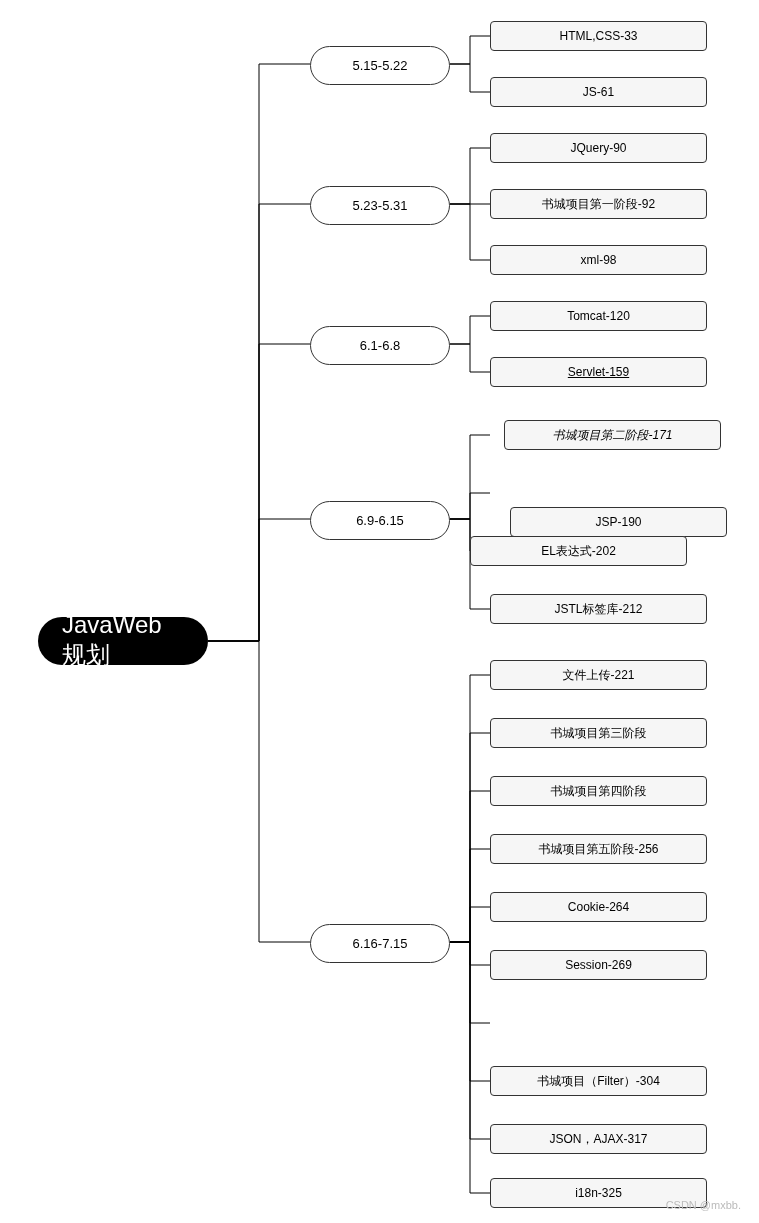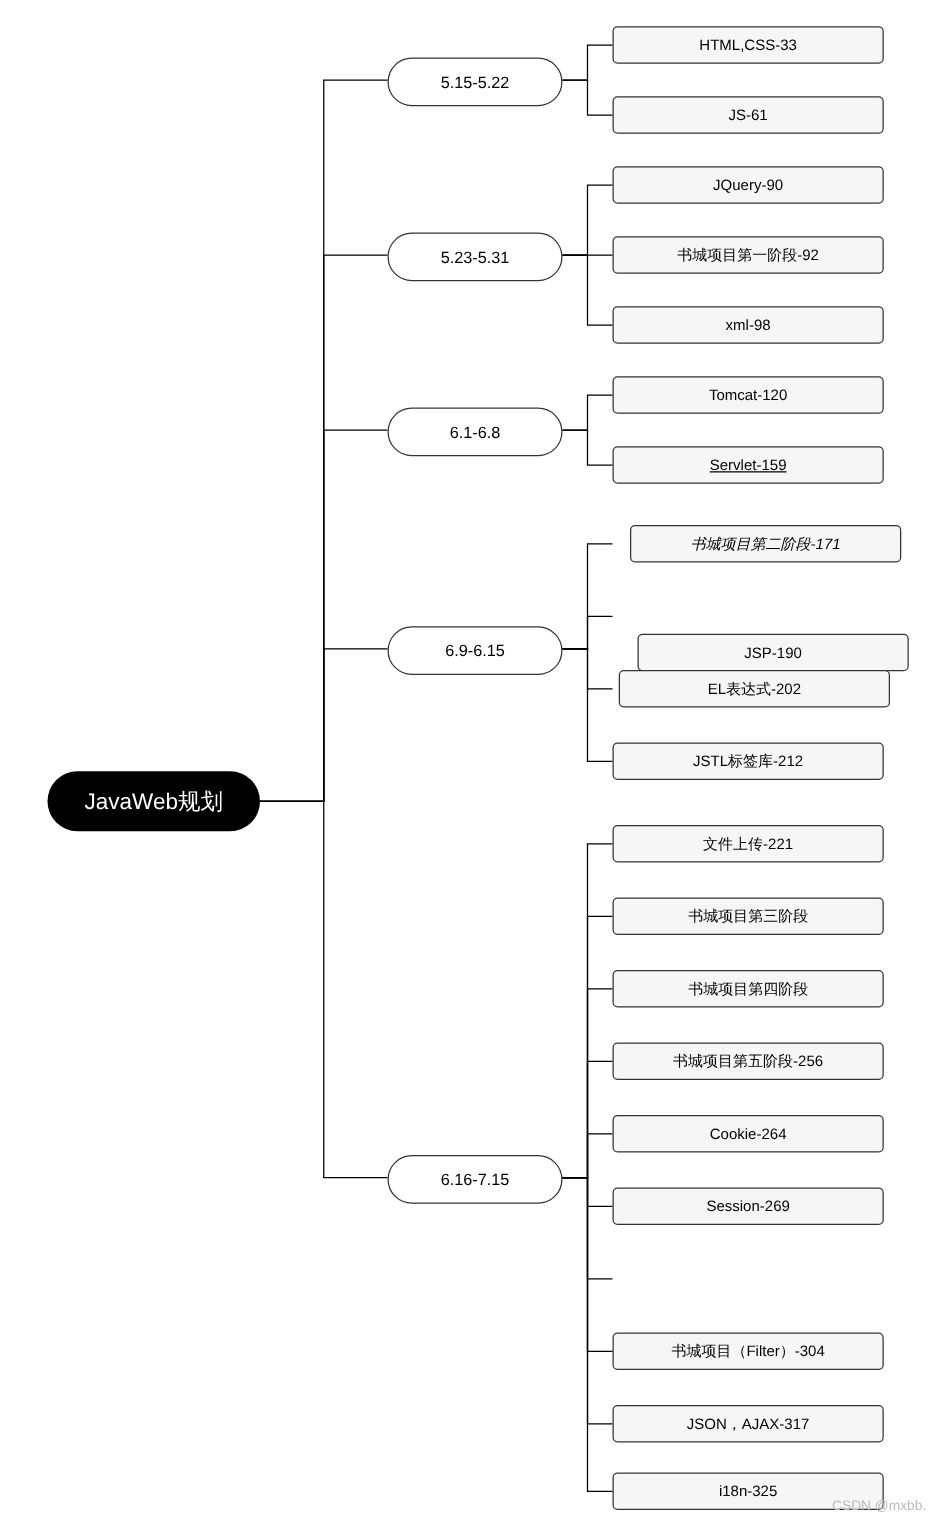--- a/index.html
+++ b/index.html
@@ -1,18 +1,18 @@
 <!DOCTYPE html>
 <html><head>
 <meta charset="utf-8">
 <style>
   html,body{margin:0;padding:0;background:#fff;font-family:"Microsoft YaHei",Arial,sans-serif;}
   .canvas{position:relative;width:759px;height:1223px;}
   .node{position:absolute;display:flex;align-items:center;justify-content:center;font-size:13px;box-sizing:border-box;}
-  .root{background:#000;color:#fff;border-radius:40px;font-size:18px;padding:0 24px;height:48px;}
+  .root{background:#000;color:#fff;border-radius:40px;font-size:24px;padding:0 24px;height:48px;}
   .branch{background:#fff;color:#000;border:1px solid #333;border-radius:22px;height:39px;width:140px;}
   .leaf{background:#f6f6f6;color:#000;border:1px solid #333;border-radius:4px;height:30px;width:217px;font-size:12px;}
   .watermark{position:absolute;right:18px;bottom:12px;color:#bbb;font-size:11px;}
   svg{position:absolute;left:0;top:0;}
 </style>
 </head>
 <body>
 <div class="canvas">
 
 <svg id="connectors" width="759" height="1223">
@@ -57,21 +57,21 @@
 
 <div class="node leaf" id="l1_0" style="left:490px;top:133px;">JQuery-90</div>
 <div class="node leaf" id="l1_1" style="left:490px;top:189px;">书城项目第一阶段-92</div>
 <div class="node leaf" id="l1_2" style="left:490px;top:245px;">xml-98</div>
 
 <div class="node leaf" id="l2_0" style="left:490px;top:301px;">Tomcat-120</div>
 <div class="node leaf" id="l2_1" style="left:490px;top:357px;text-decoration:underline;">Servlet-159</div>
 
 <div class="node leaf" id="l3_0" style="left:504px;top:420px;font-style:italic;">书城项目第二阶段-171</div>
 <div class="node leaf" id="l3_1" style="left:490px;top:507px;margin-left:20px;">JSP-190</div>
-<div class="node leaf" id="l3_2" style="left:495px;top:536px;">EL表达式-202</div>
+<div class="node leaf" id="l3_2" style="left:470px;top:536px;">EL表达式-202</div>
 <div class="node leaf" id="l3_3" style="left:490px;top:594px;">JSTL标签库-212</div>
 
 <div class="node leaf" id="l4_0" style="left:490px;top:660px;">文件上传-221</div>
 <div class="node leaf" id="l4_1" style="left:490px;top:718px;">书城项目第三阶段</div>
 <div class="node leaf" id="l4_2" style="left:490px;top:776px;">书城项目第四阶段</div>
 <div class="node leaf" id="l4_3" style="left:490px;top:834px;">书城项目第五阶段-256</div>
 <div class="node leaf" id="l4_4" style="left:490px;top:892px;">Cookie-264</div>
 <div class="node leaf" id="l4_5" style="left:490px;top:950px;">Session-269</div>
 <div class="node leaf" id="l4_7" style="left:490px;top:1066px;">书城项目（Filter）-304</div>
 <div class="node leaf" id="l4_8" style="left:490px;top:1124px;">JSON，AJAX-317</div>

